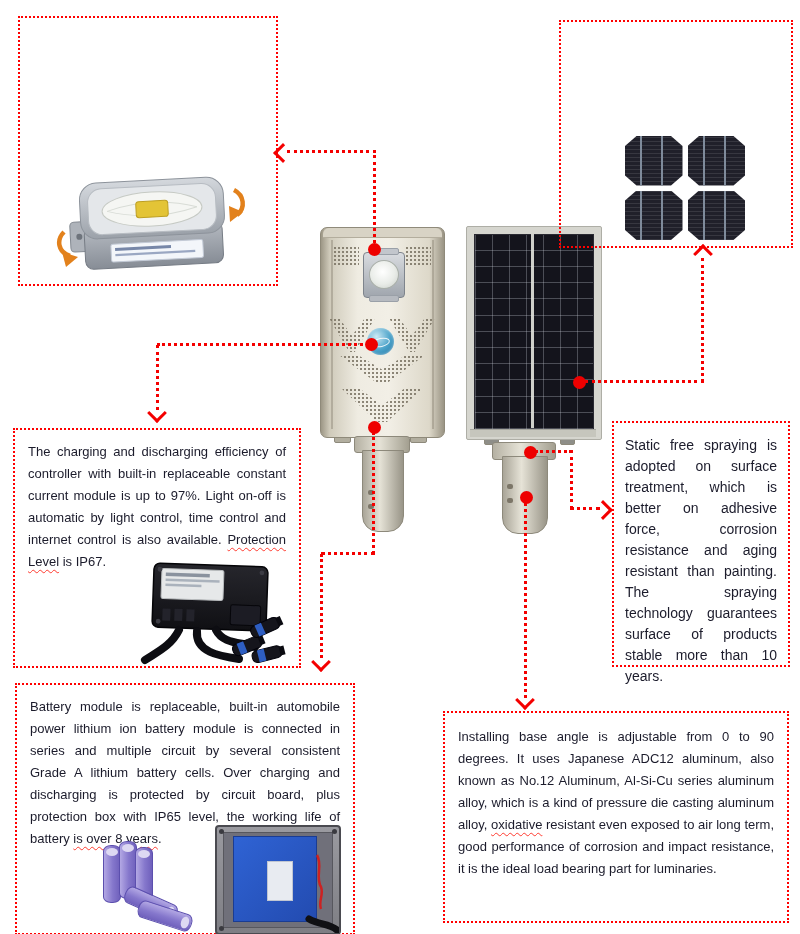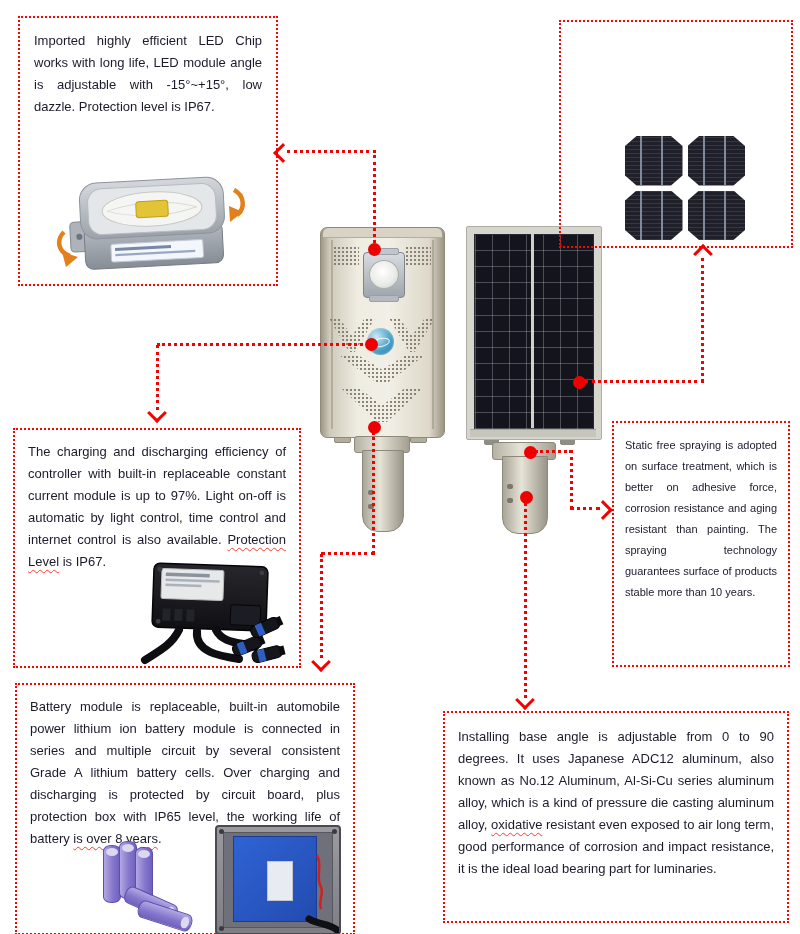--- a/index.html
+++ b/index.html
@@ -76,21 +76,20 @@
   #bat-box .screwc{position:absolute;width:5px;height:5px;border-radius:50%;background:#3a3a40;}
   
   svg{display:block;}
 </style>
 </head>
 <body>
 
 <div id="stage">
 
   <div class="callout" style="left:18px;top:16px;width:256px;height:266px;">
-    <p style="margin:12px 14px 0;"><span>Imported highly efficient LED Chip works with long life, LED module angle is adjustable with -15°~+15°, low dazzle. Protection level is IP67.</span></p>
 
     <div style="position:absolute;left:28px;top:150px;width:210px;height:114px;">
       <svg width="210" height="114" viewBox="0 0 210 114">
         <defs>
           <linearGradient id="lg1" x1="0" x2="0" y1="0" y2="1">
               <stop offset="0" stop-color="#d4d8dd"></stop>
               <stop offset="1" stop-color="#9ba1a9"></stop>
             </linearGradient>
           <linearGradient id="lg2" x1="0" x2="0" y1="0" y2="1">
               <stop offset="0" stop-color="#b7bcc3"></stop>
@@ -173,21 +172,21 @@
         <g transform="translate(138,90) rotate(-14)">
           <rect width="30" height="12" rx="5" fill="#15151c" stroke="#02020a"></rect>
             <rect x="6" width="7" height="12" fill="#2e5ec2"></rect>
             <rect x="28" y="1.5" width="5" height="9" fill="#0a0a10"></rect>
           </g>
       </svg>
     </div>
   </div>
 
   <div class="callout" style="left:612px;top:421px;width:174px;height:242px;">
-    <p style="margin:12px 11px 0;font-size:11px;line-height:21px;"><span>Static free spraying is adopted on surface treatment, which is better on adhesive force, corrosion resistance and aging resistant than painting. The spraying technology guarantees surface of products stable more than 10 years.</span></p>
+    <p style="margin:12px 11px 0;font-size:14px;line-height:21px;"><span>Static free spraying is adopted on surface treatment, which is better on adhesive force, corrosion resistance and aging resistant than painting. The spraying technology guarantees surface of products stable more than 10 years.</span></p>
   </div>
 
   <div class="callout" style="left:15px;top:683px;width:336px;height:248px;">
     <p style="margin:11px 13px 0;"><span>Battery module is replaceable, built-in automobile power lithium ion battery module is connected in series and multiple circuit by several consistent Grade A lithium battery cells. Over charging and discharging is protected by circuit board, plus protection box with IP65 level, the working life of battery </span><span class="sq">is over 8 years</span><span>.</span></p>
 
     <div style="position:absolute;left:76px;top:154px;width:110px;height:92px;">
       <div class="bcell" style="left:10px;top:6px;"></div>
       <div class="bcell" style="left:26px;top:2px;"></div>
       <div class="bcell" style="left:42px;top:8px;"></div>
       <div class="bcell lying" style="left:30px;top:56px;transform:rotate(24deg);"></div>

